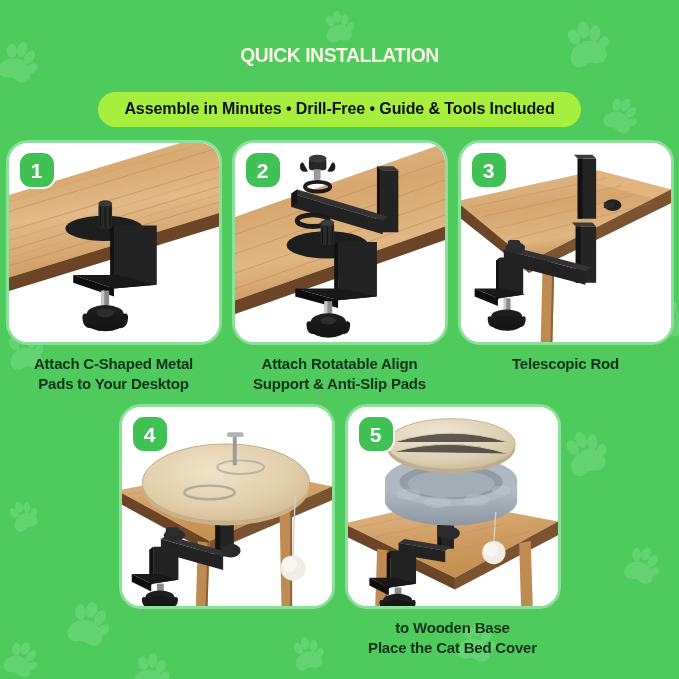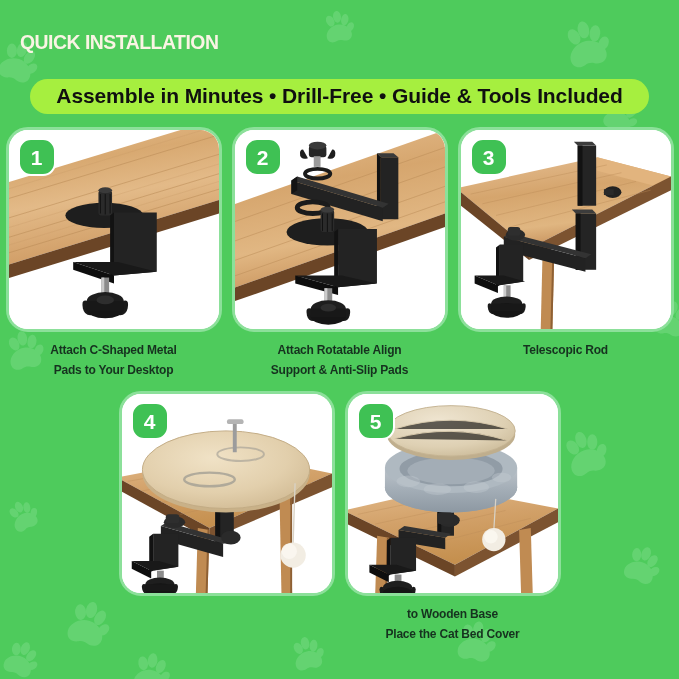--- a/index.html
+++ b/index.html
@@ -16,21 +16,22 @@
     position:absolute;inset:0;
     pointer-events:none;
     z-index:0;
   }
   .paw{position:absolute;opacity:.45;}
   .paw svg{display:block;}
 
   
   .header{
     position:relative;z-index:2;
-    padding-top:14px;
+    text-align:center;
+    padding-top:27px;
   }
   .title{
     font-size:52px;
     line-height:56px;
     font-weight:bold;
     color:#FAF4E4;
     letter-spacing:-0.5px;
     transform:scaleX(.97);
     margin:0;
     padding:0 10px;
@@ -38,21 +39,21 @@
     font-stretch:condensed;
   }
   .pill-wrap{
     margin-top:9px;
     display:flex;justify-content:center;
   }
   .pill{
     background:#A6EF3F;
     border-radius:22px;
     padding:6px 26px 7px 26px;
-    font-size:21px;
+    font-size:16px;
     font-weight:bold;
     color:#101010;
     line-height:22px;
     white-space:nowrap;
     letter-spacing:-0.1px;
   }
 
   
   .rows{position:relative;z-index:2;}
   .row{
@@ -89,21 +90,21 @@
     color:#ffffff;
     font-size:21px;
     font-weight:bold;
     display:flex;align-items:center;justify-content:center;
     z-index:6;
     line-height:1;
   }
   .caption{
     margin-top:9px;
     text-align:center;
-    font-size:12px;
+    font-size:15px;
     line-height:19.5px;
     font-weight:bold;
     color:#16321F;
     letter-spacing:-0.2px;
     width:230px;
   }
 
   
   .scene{position:absolute;inset:0;}
   .scene svg{display:block;width:100%;height:100%;}

